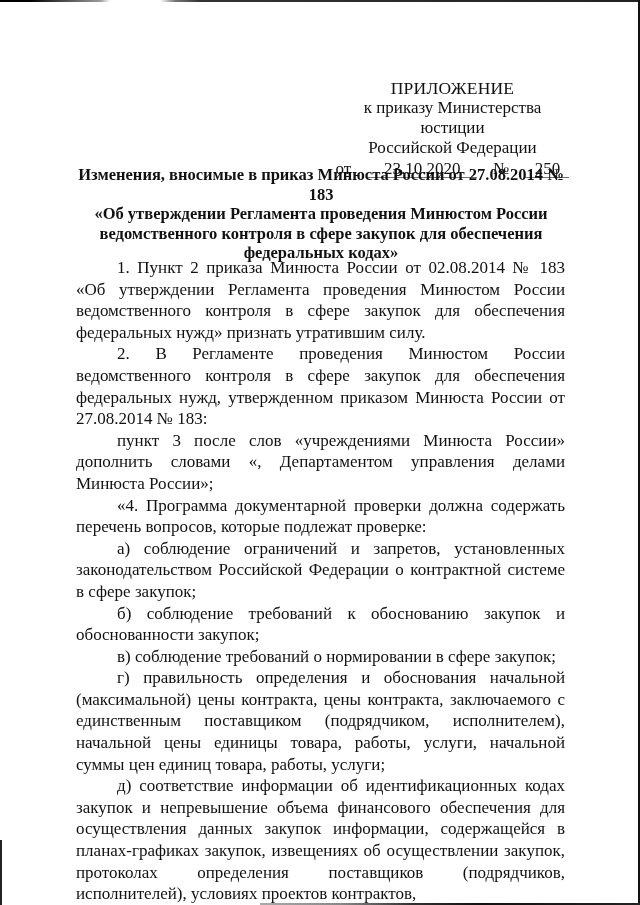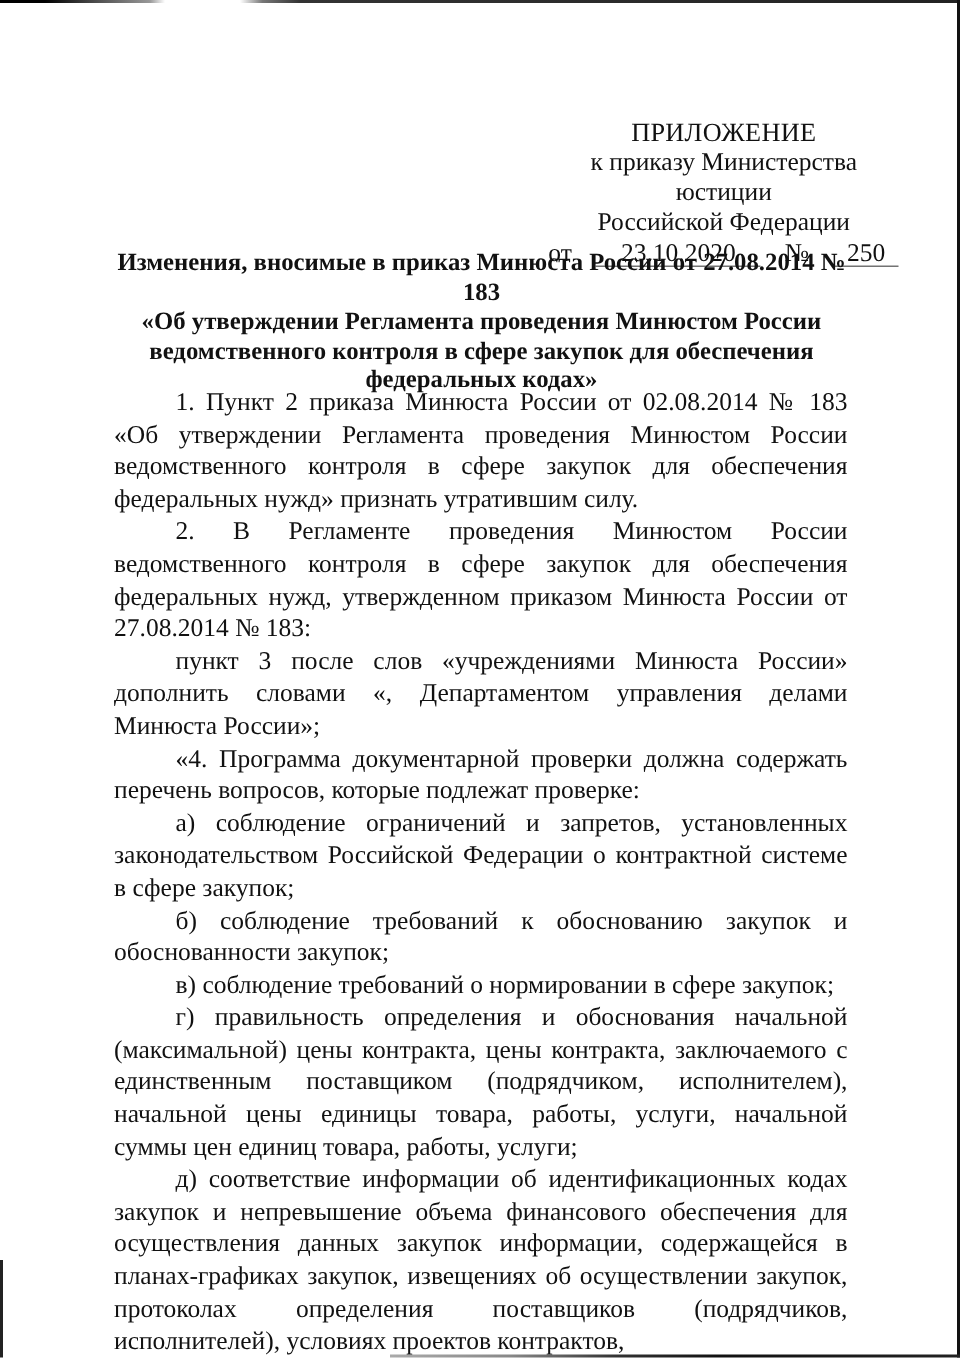--- a/index.html
+++ b/index.html
@@ -27,21 +27,21 @@
       position: absolute; left: 0; top: 840px; width: 2px; height: 65px;
       background: #222;
     }
     .scan-frame-bottom {
       position: absolute; left: 260px; bottom: 0; width: 380px; height: 2px;
       background: linear-gradient(to right, #aaa 0, #888 80px, #333 150px, #111 220px, #222 380px);
     }
 
     .appendix {
       position: absolute;
-      left: 360px;
+      left: 330px;
       top: 78px;
       width: 245px;
       text-align: center;
       font-size: 17px;
       line-height: 20px;
     }
     .appendix .title {
       font-size: 17.5px;
       letter-spacing: 0.2px;
     }

